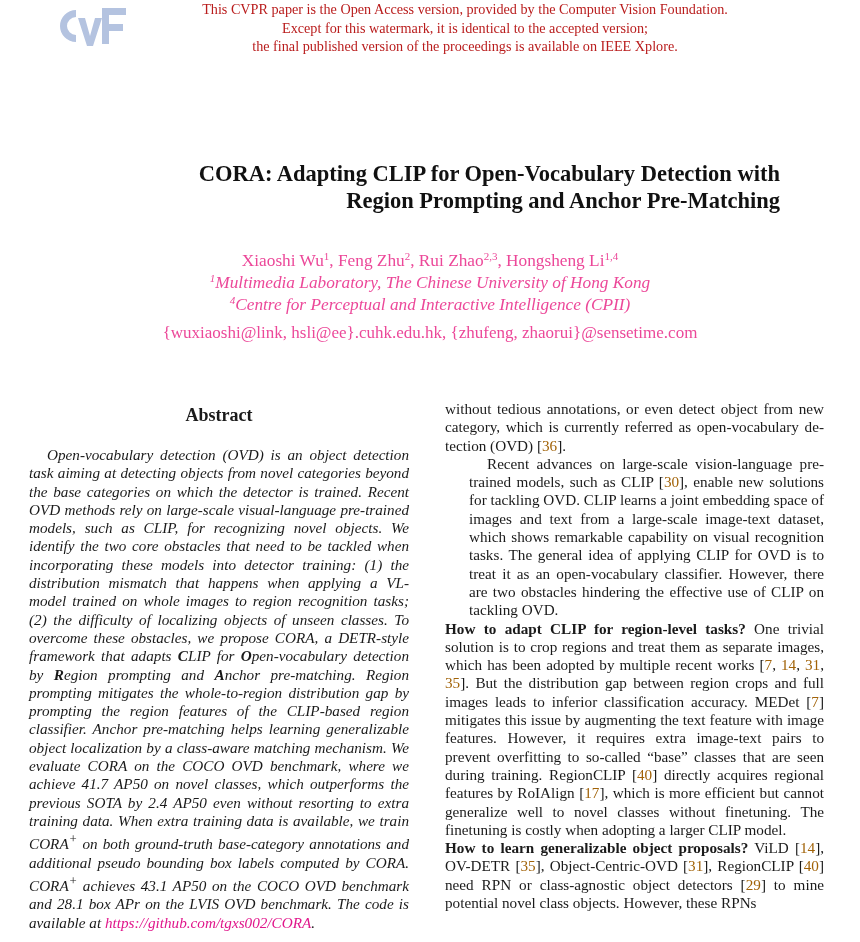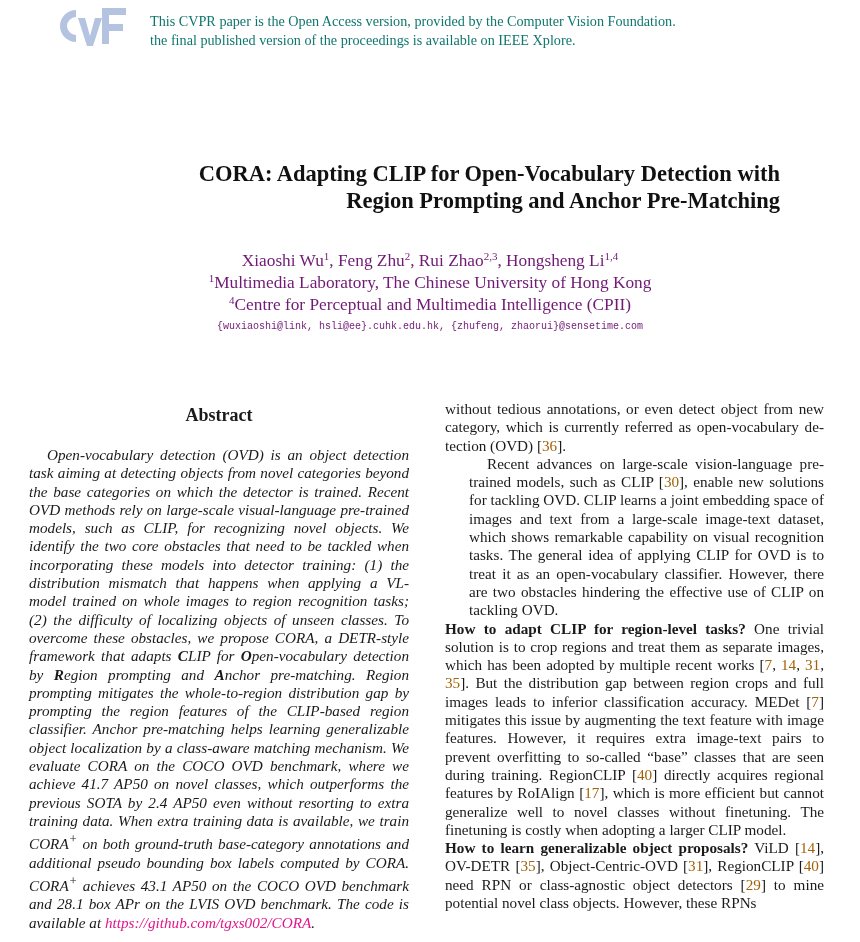--- a/index.html
+++ b/index.html
@@ -1,29 +1,29 @@
 <!DOCTYPE html>
 <html><head>
 <meta charset="utf-8">
 <style>
   html, body { margin: 0; padding: 0; background: #ffffff; }
   body { width: 860px; height: 942px; overflow: hidden; position: relative;
          font-family: "Liberation Serif", "DejaVu Serif", serif; color: #1a1a1a; }
   .cvf-logo { position: absolute; left: 56px; top: 4px; width: 72px; height: 44px; }
-  .watermark { position: absolute; left: 150px; width: 630px; top: 12px; text-align: left;
-               color: #0f766e; font-size: 14.2px; line-height: 18.6px; }
+  .watermark { position: absolute; left: 150px; width: 630px; top: 0; text-align: center;
+               color: #b91c1c; font-size: 14.2px; line-height: 18.6px; }
   .title { position: absolute; left: 80px; width: 700px; top: 160px; text-align: right;
            font-weight: bold; font-size: 22.5px; line-height: 27px; color: #111; }
   .authors { position: absolute; left: 40px; width: 780px; top: 250px; text-align: center;
-             font-size: 17.3px; line-height: 22px; color: #701a75; }
+             font-size: 17.3px; line-height: 22px; color: #ec4899; }
   .authors sup { font-size: 11px; vertical-align: 6px; line-height: 0; }
-  .aff-row { white-space: nowrap; }
+  .aff-row { white-space: nowrap; font-style: italic; }
   .aff-gap { display: inline-block; width: 22px; }
-  .emails { font-family: Liberation Mono, monospace; font-size: 10px;
-            line-height: 20px; margin-top: 1px; }
+  .emails { font-family: Liberation Serif, serif; font-size: 17px;
+            line-height: 20px; margin-top: 7px; }
   .col { position: absolute; top: 400px; width: 380px; font-size: 15.2px; line-height: 18.3px;
          text-align: justify; hyphens: manual; }
   .col-left { left: 29px; }
   .col-right { left: 445px; width: 379px; }
   .abstract-heading { text-align: center; font-weight: bold; font-size: 18px; line-height: 22px;
                       margin: 4px 0 20px 0; }
   .abstract { font-style: italic; text-indent: 18px; }
   .abstract b { font-style: italic; }
   .link { color: #e0168b; }
   .cite { color: #a16207; }
@@ -34,40 +34,41 @@
 </head>
 <body>
 
 <svg class="cvf-logo" viewBox="0 0 72 44">
   <path d="M20 6 A14 14 0 1 0 20 38 L20 31 A8 8 0 1 1 20 13 Z" fill="#b4c3e0"></path>
   <path d="M22 14 L29 14 L34 32 L39 14 L46 14 L37 42 L31 42 Z" fill="#b4c3e0"></path>
   <path d="M46 4 L70 4 L70 11 L53 11 L53 20 L67 20 L67 27 L53 27 L53 40 L46 40 Z" fill="#b4c3e0"></path>
 </svg>
 <div class="watermark">
   <div>This CVPR paper is the Open Access version, provided by the Computer Vision Foundation.</div>
+  <div>Except for this watermark, it is identical to the accepted version;</div>
   <div>the final published version of the proceedings is available on IEEE Xplore.</div>
 </div>
 
 <div class="title">
   <div>CORA: Adapting CLIP for Open-Vocabulary Detection with</div>
   <div>Region Prompting and Anchor Pre-Matching</div>
 </div>
 
 <div class="authors">
   <div>
     <span>Xiaoshi Wu</span><sup>1</sup>,
     <span>Feng Zhu</span><sup>2</sup>,
     <span>Rui Zhao</span><sup>2,3</sup>,
     <span>Hongsheng Li</span><sup>1,4</sup>
   </div>
   <div class="aff-row">
     <sup>1</sup><span>Multimedia Laboratory, The Chinese University of Hong Kong</span>
   </div>
   <div class="aff-row">
-    <sup>4</sup><span>Centre for Perceptual and Multimedia Intelligence (CPII)</span>
+    <sup>4</sup><span>Centre for Perceptual and Interactive Intelligence (CPII)</span>
   </div>
   <div class="emails">{wuxiaoshi@link, hsli@ee}.cuhk.edu.hk, {zhufeng, zhaorui}@sensetime.com</div>
 </div>
 
 <div class="col col-left">
   <div class="abstract-heading">Abstract</div>
   <p class="abstract"><span>Open-vocabulary detection (OVD) is an object detection task aiming at detecting objects from novel categories be­yond the base categories on which the detector is trained. Recent OVD methods rely on large-scale visual-language pre-trained models, such as CLIP, for recognizing novel objects. We identify the two core obstacles that need to be tackled when incorporating these models into detec­tor training: (1) the distribution mismatch that happens when applying a VL-model trained on whole images to region recognition tasks; (2) the difficulty of localizing objects of unseen classes. To overcome these obstacles, we propose CORA, a DETR-style framework that adapts </span><b>C</b><span>LIP for </span><b>O</b><span>pen-vocabulary detection by </span><b>R</b><span>egion prompt­ing and </span><b>A</b><span>nchor pre-matching. Region prompting mitigates the whole-to-region distribution gap by prompting the re­gion features of the CLIP-based region classifier. Anchor pre-matching helps learning generalizable object localiza­tion by a class-aware matching mechanism. We evaluate CORA on the COCO OVD benchmark, where we achieve 41.7 AP50 on novel classes, which outperforms the pre­vious SOTA by 2.4 AP50 even without resorting to extra training data. When extra training data is available, we train CORA</span><sup>+</sup><span> on both ground-truth base-category annota­tions and additional pseudo bounding box labels computed by CORA. CORA</span><sup>+</sup><span> achieves 43.1 AP50 on the COCO OVD benchmark and 28.1 box APr on the LVIS OVD benchmark. The code is available at </span><span class="link">https://github.com/tgxs002/CORA</span><span>.</span></p>
 </div>
 
 <div class="col col-right">

